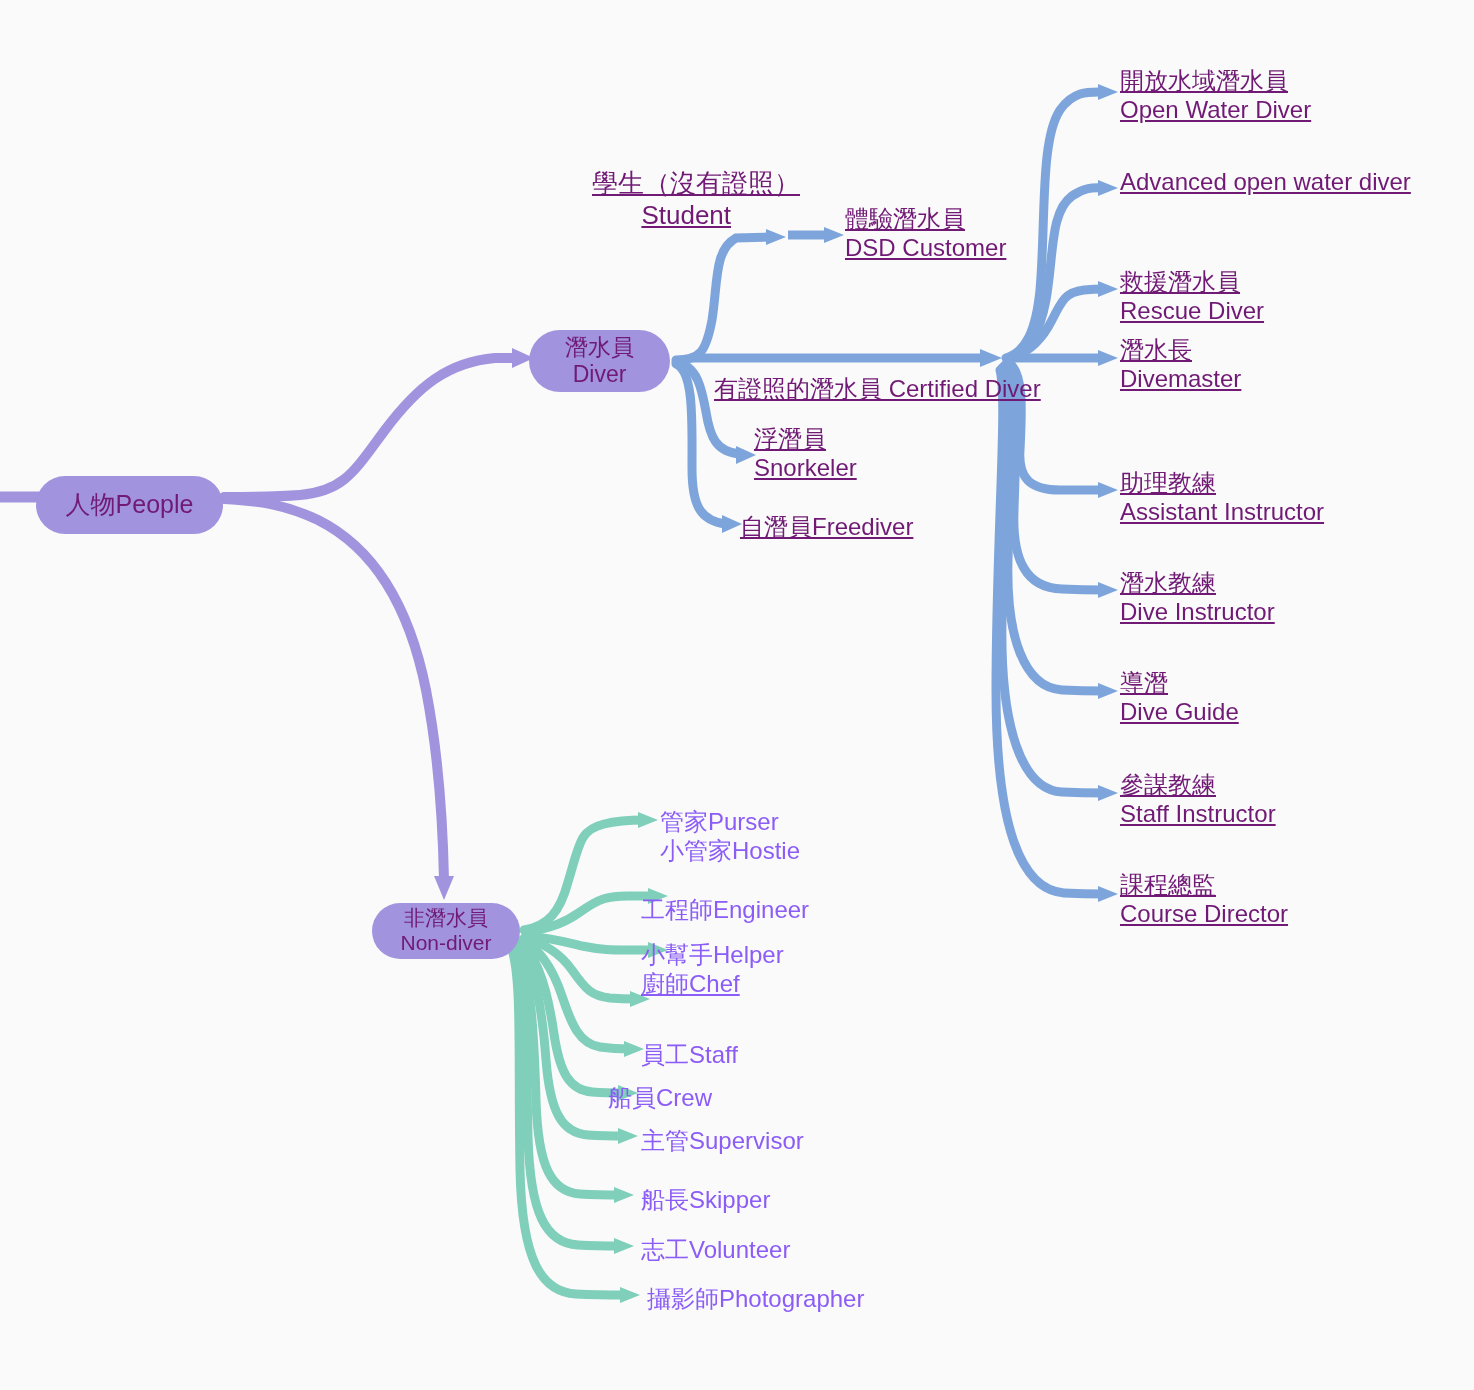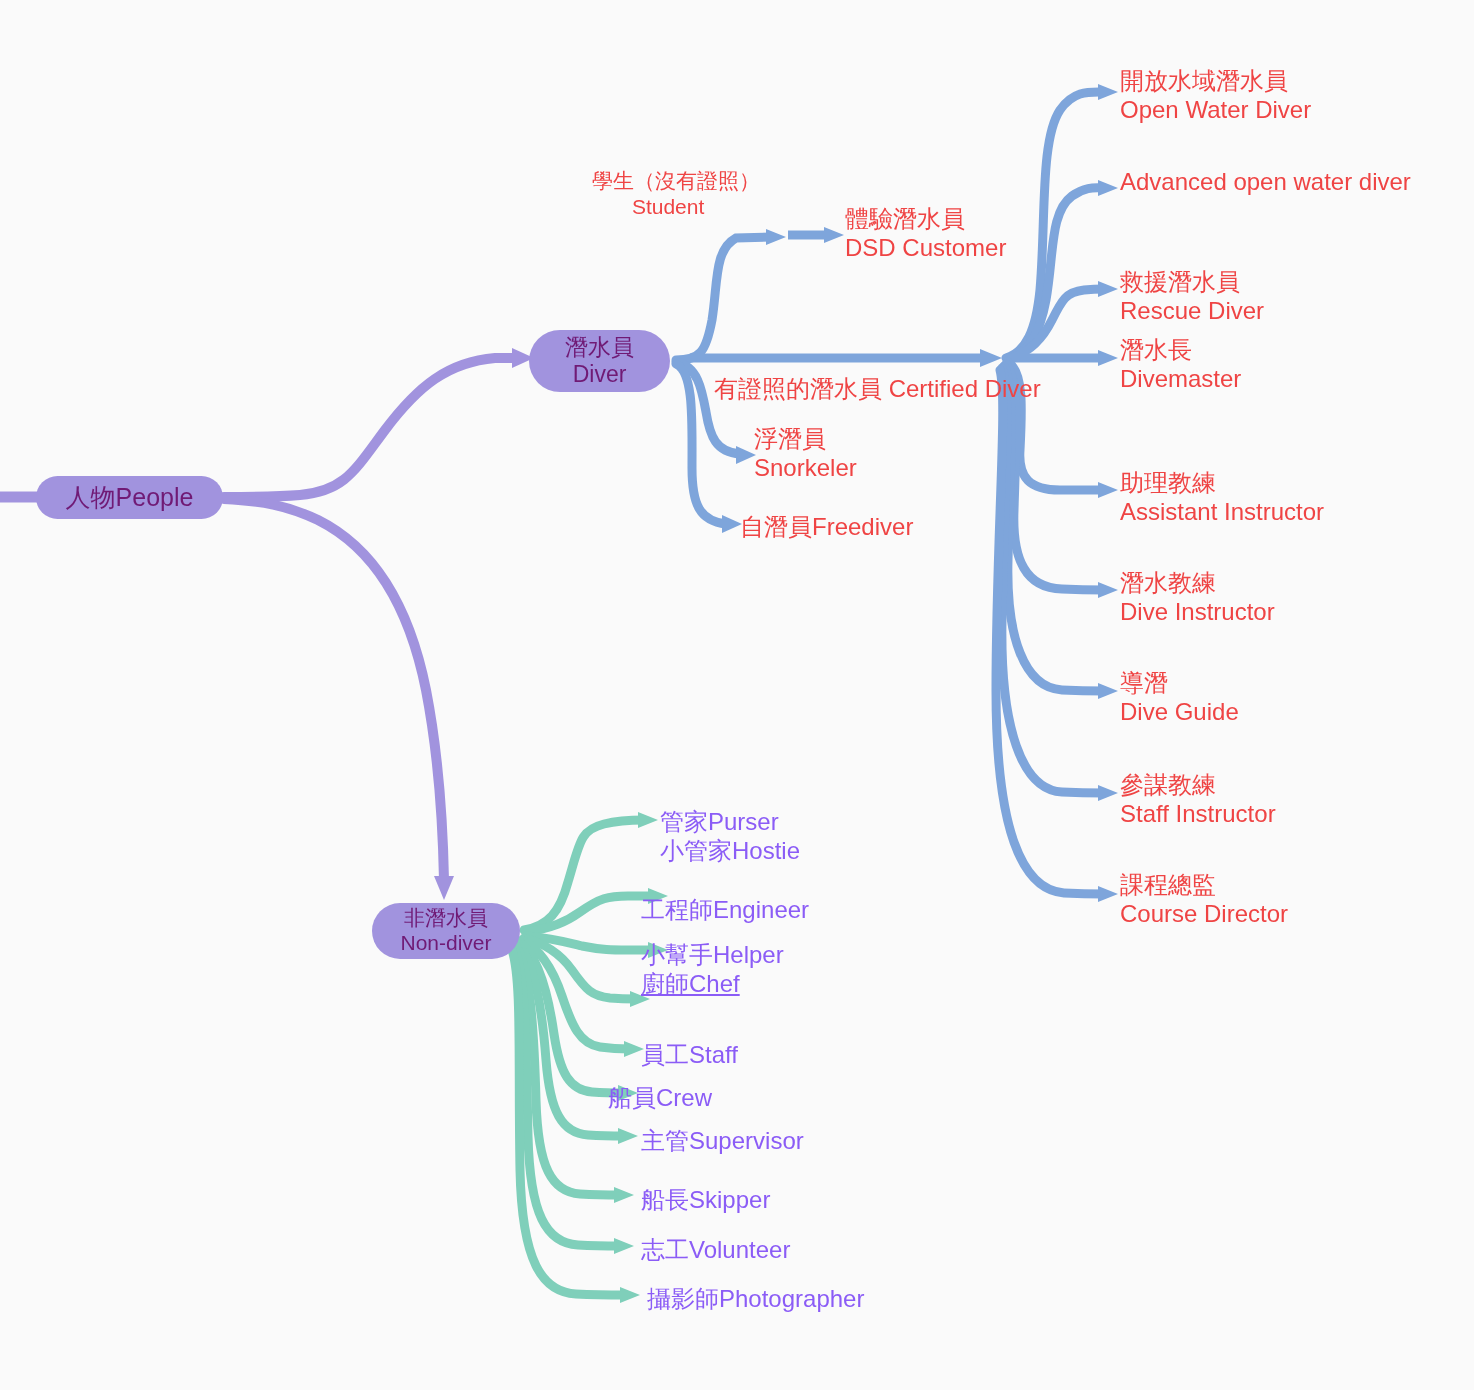--- a/index.html
+++ b/index.html
@@ -44,21 +44,21 @@
     justify-content: center;
     text-align: center;
     line-height: 1.18;
     box-sizing: border-box;
     z-index: 3;
   }
   .pill .ln { display: block; white-space: nowrap; }
 
   #node-root {
     left: 36px; top: 476px;
-    width: 187px; height: 43px;
+    width: 187px; height: 58px;
     font-size: 25px;
   }
   #node-diver {
     left: 529px; top: 330px;
     width: 141px; height: 62px;
     font-size: 23px;
   }
   #node-nondiver {
     left: 372px; top: 903px;
     width: 148px; height: 56px;
@@ -67,24 +67,24 @@
 
   
   .leaf {
     position: absolute;
     color: #46628f;
     line-height: 1.22;
     white-space: nowrap;
     z-index: 2;
   }
   .leaf .ln { display: block; }
-  .leaf.blue { color: #ef4444; }
+  .leaf.blue { color: #701a75; text-decoration: underline; }
   .leaf.green { color: #8b5cf6; }
 
-  .f26 { font-size: 21px; }
+  .f26 { font-size: 26px; }
   .f24 { font-size: 24px; }
   .leaf.indent2 .ln:nth-child(2) { padding-left: 1.9em; }
 </style>
 </head>
 <body>
 
 <div id="mindmap">
 
   <svg class="edges" viewBox="0 0 1474 1390">
 

